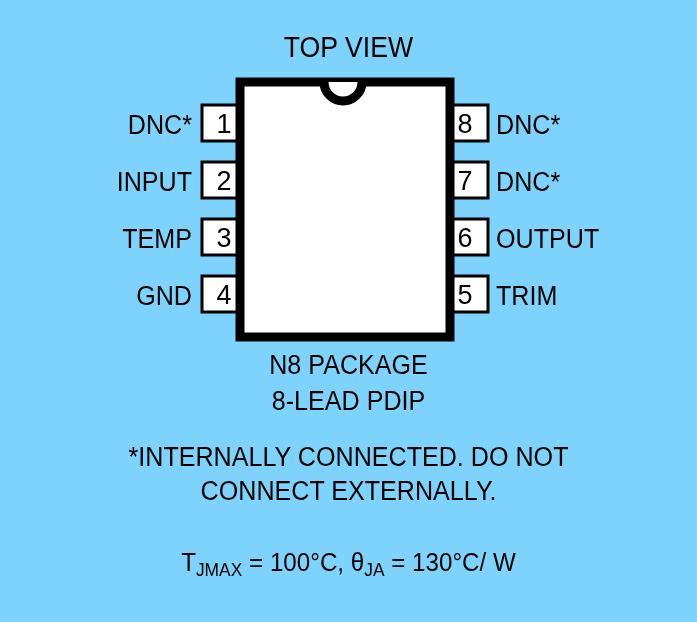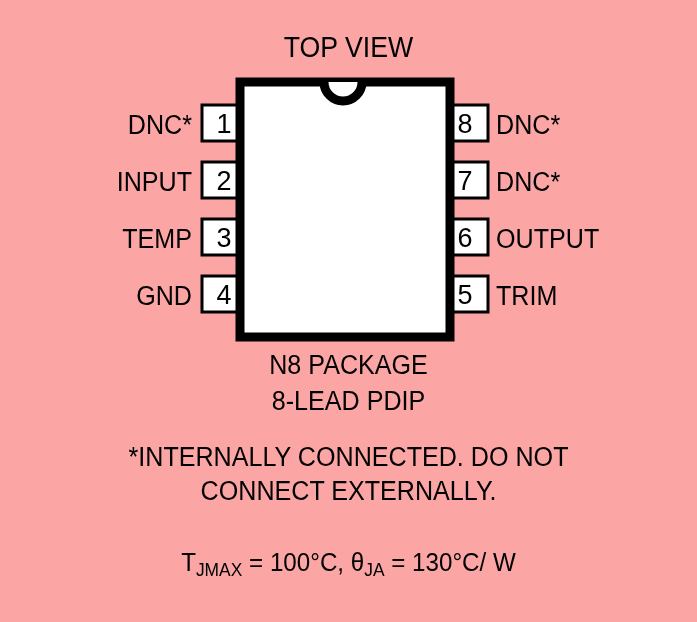--- a/index.html
+++ b/index.html
@@ -8,21 +8,21 @@
     background: #ffffff;
   }
   body {
     font-family: "Liberation Sans", sans-serif;
     color: #000000;
   }
   #page {
     position: relative;
     width: 697px;
     height: 622px;
-    background: #fca5a5;
+    background: #7dd3fc;
     overflow: hidden;
   }
   .ctr {
     position: absolute;
     width: 100%;
     left: 0;
     text-align: center;
     white-space: nowrap;
     color: #000;
     font-family: "Liberation Sans", sans-serif;

